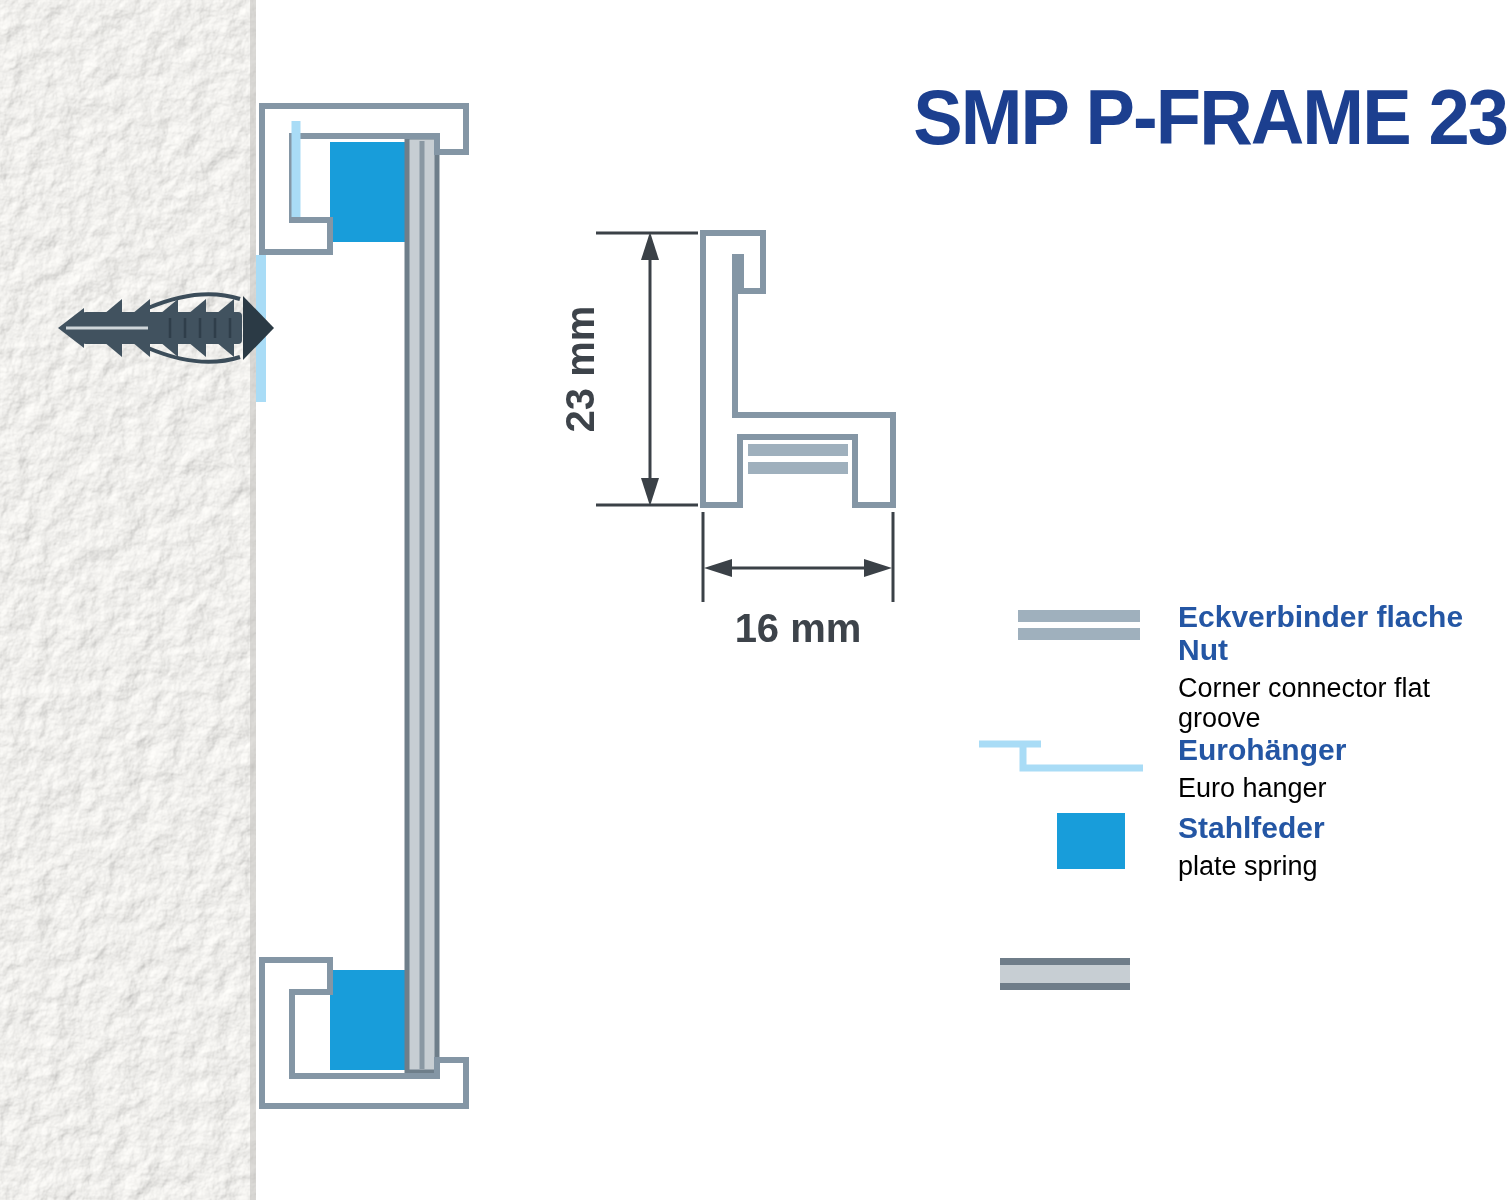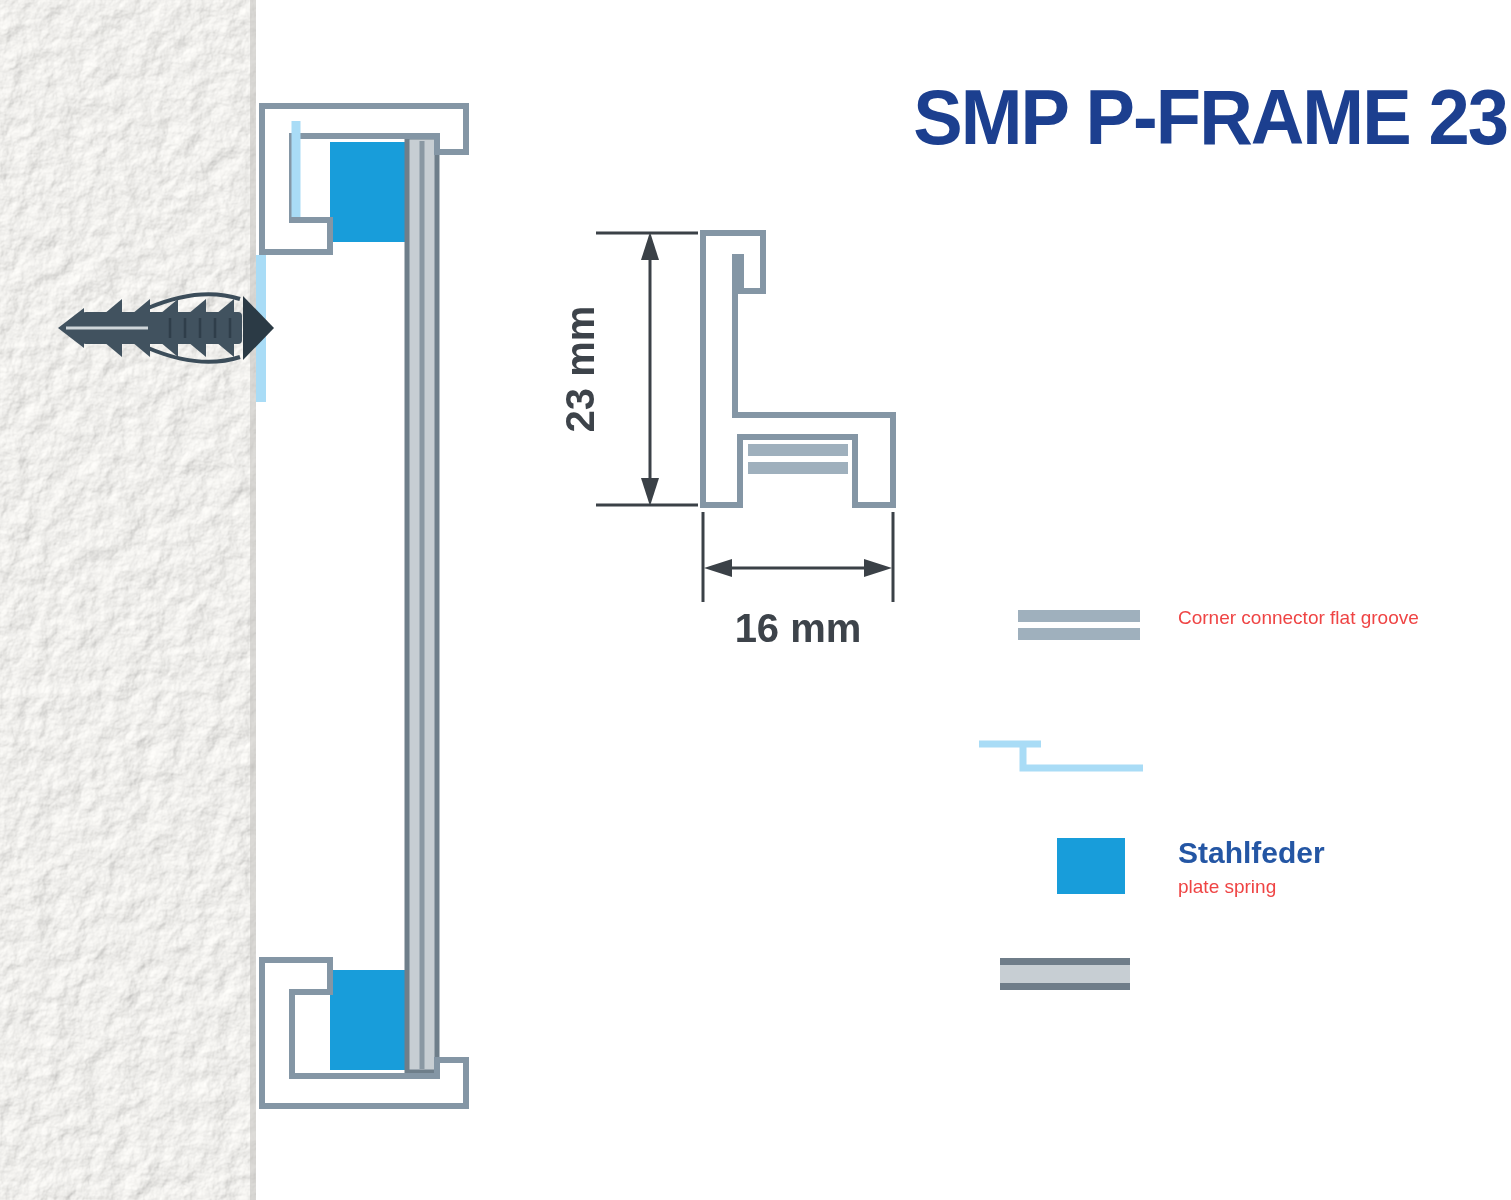--- a/index.html
+++ b/index.html
@@ -20,21 +20,21 @@
     position: absolute; top: 72px; right: 4px; margin: 0;
     font-size: 78px; font-weight: 800; letter-spacing: -2px;
     color: #1c3f8f; white-space: nowrap;
     transform: scaleX(0.95); transform-origin: 100% 50%;
   }
 
   .legend-row { position: absolute; left: 975px; display: flex; align-items: flex-start; }
   .icon-cell  { width: 200px; display: flex; justify-content: flex-end; flex: 0 0 auto; }
   .legend-text { padding-left: 3px; }
   .legend-text .de { font-size: 30px; font-weight: 700; color: #2456a4; line-height: 1.1; }
-  .legend-text .en { font-size: 19px; color: #ef4444; margin-top: 8px; line-height: 1.1; }
+  .legend-text .en { font-size: 27px; color: #000000; margin-top: 8px; line-height: 1.1; }
 
   .icon-corner { margin-right: 35px; margin-top: 10px; }
   .icon-corner .bar { width: 122px; height: 12px; background: #9fb0bd; }
   .icon-corner .bar + .bar { margin-top: 6px; }
 
   .icon-hanger { margin-right: 30px; margin-top: 4px; }
 
   .icon-spring {
     width: 68px; height: 56px; background: #189dda;
     margin-right: 50px; margin-top: 2px;
@@ -150,33 +150,38 @@
   <div>
 
     <div class="legend-row" style="top:600px">
       <div class="icon-cell">
         <div class="icon-corner">
           <div class="bar"></div>
           <div class="bar"></div>
         </div>
       </div>
       <div class="legend-text">
+        <div class="de">Eckverbinder flache Nut</div>
         <div class="en">Corner connector flat groove</div>
       </div>
     </div>
 
     <div class="legend-row" style="top:733px">
       <div class="icon-cell">
         <svg class="icon-hanger" width="168" height="40" viewBox="0 0 168 40">
           <path d="M 2 7 L 64 7 M 46 7 L 46 31 L 166 31" fill="none" stroke="#a9dcf6" stroke-width="7"></path>
         </svg>
       </div>
+      <div class="legend-text">
+        <div class="de">Eurohänger</div>
+        <div class="en">Euro hanger</div>
+      </div>
     </div>
 
-    <div class="legend-row" style="top:836px">
+    <div class="legend-row" style="top:811px">
       <div class="icon-cell">
         <div class="icon-spring"></div>
       </div>
       <div class="legend-text">
         <div class="de">Stahlfeder</div>
         <div class="en">plate spring</div>
       </div>
     </div>
 
     <div class="legend-row" style="top:950px">

